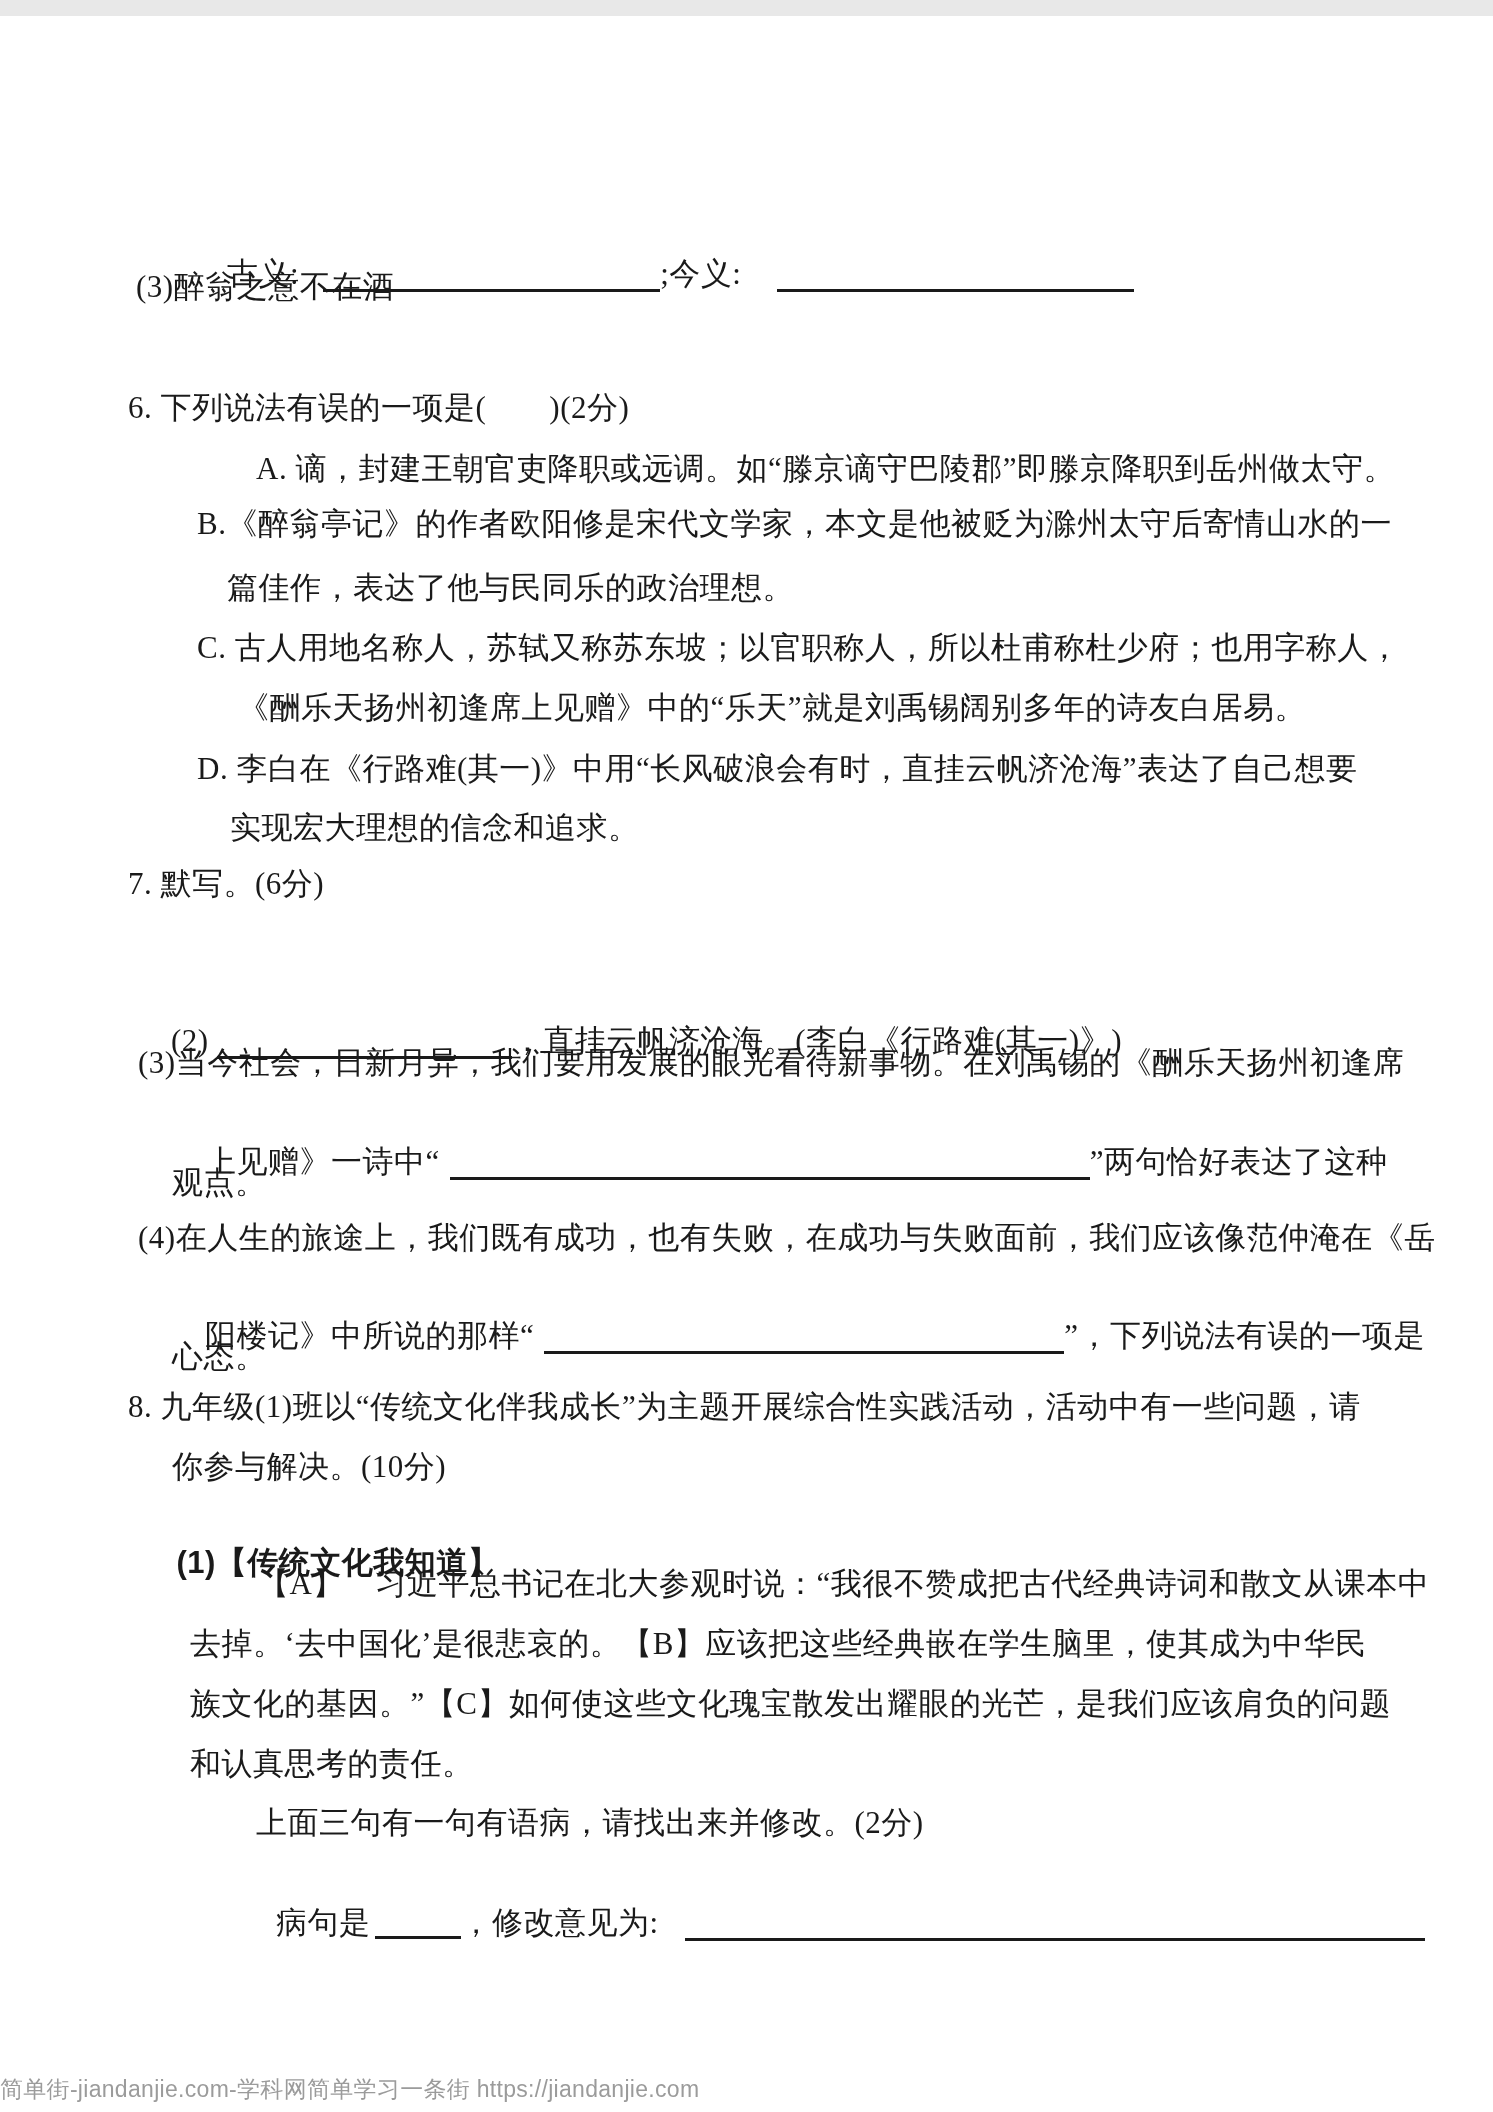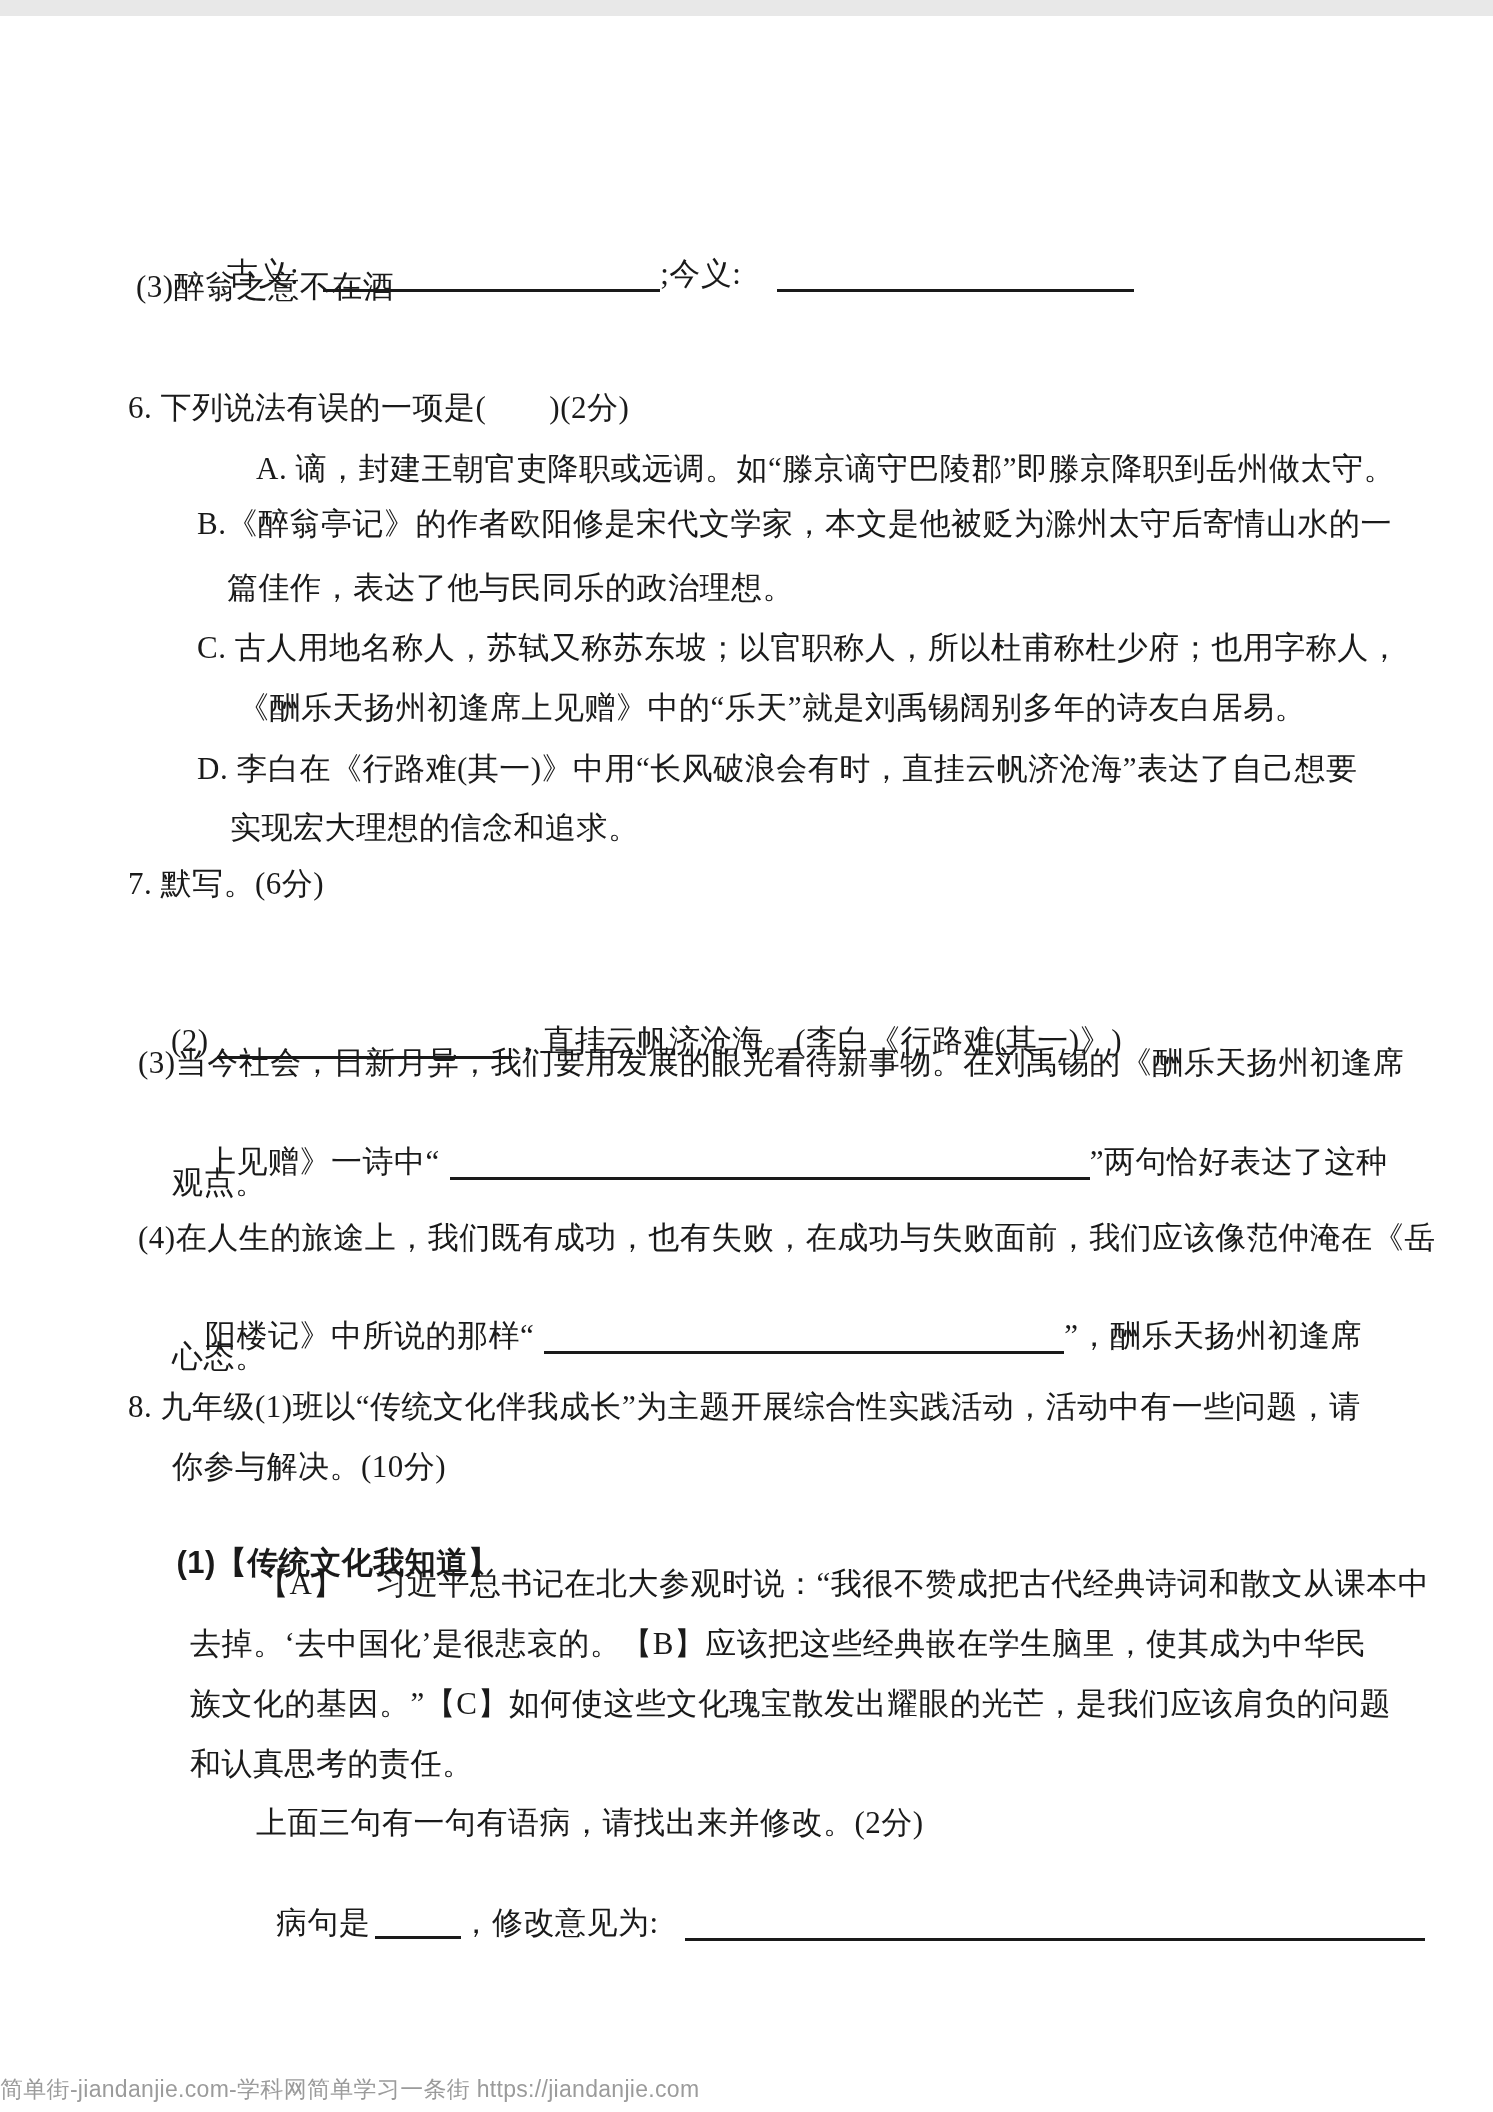--- a/index.html
+++ b/index.html
@@ -68,21 +68,21 @@
   </div>
 
   <div class="ln" style="top:1028px;left:138px">(3)当今社会，日新月异，我们要用发展的眼光看待新事物。在刘禹锡的《酬乐天扬州初逢席</div>
   <div class="ln" style="top:1088px;left:172px">
     <span>上见赠》一诗中“</span><span class="blank" style="width:640px;margin-left:10px"></span><span>”两句恰好表达了这种</span>
   </div>
   <div class="ln" style="top:1148px;left:172px">观点。</div>
 
   <div class="ln" style="top:1203px;left:138px">(4)在人生的旅途上，我们既有成功，也有失败，在成功与失败面前，我们应该像范仲淹在《岳</div>
   <div class="ln" style="top:1262px;left:172px">
-    <span>阳楼记》中所说的那样“</span><span class="blank" style="width:520px;margin-left:10px"></span><span>”，酬乐天扬州初逢席</span>
+    <span>阳楼记》中所说的那样“</span><span class="blank" style="width:520px;margin-left:10px"></span><span>”，下列说法有误的一项是</span>
   </div>
   <div class="ln" style="top:1322px;left:172px">心态。</div>
 
   <div class="ln" style="top:1372px;left:128px">8. 九年级(1)班以“传统文化伴我成长”为主题开展综合性实践活动，活动中有一些问题，请</div>
   <div class="ln" style="top:1432px;left:172px">你参与解决。(10分)</div>
 
   <div class="ln head-bold" style="top:1489px;left:140px">
     <span>(1)</span><span>【传统文化我知道】</span>
   </div>
 

